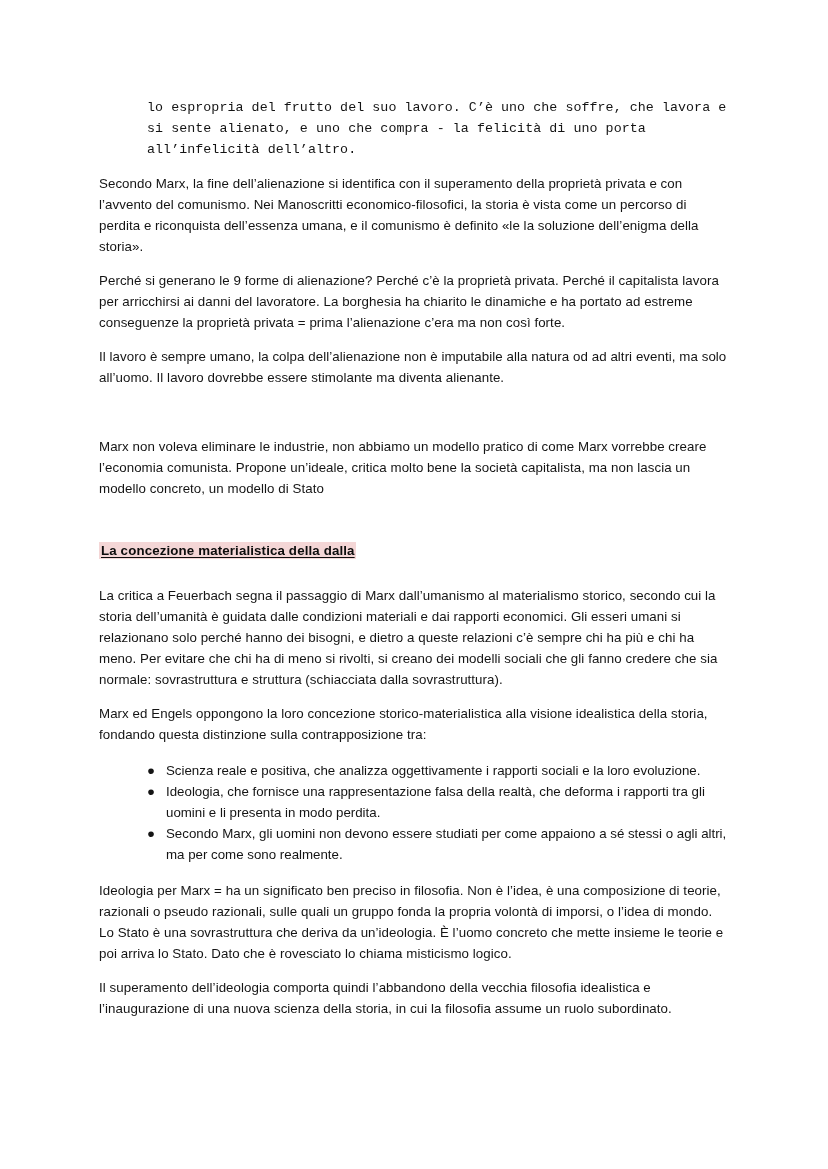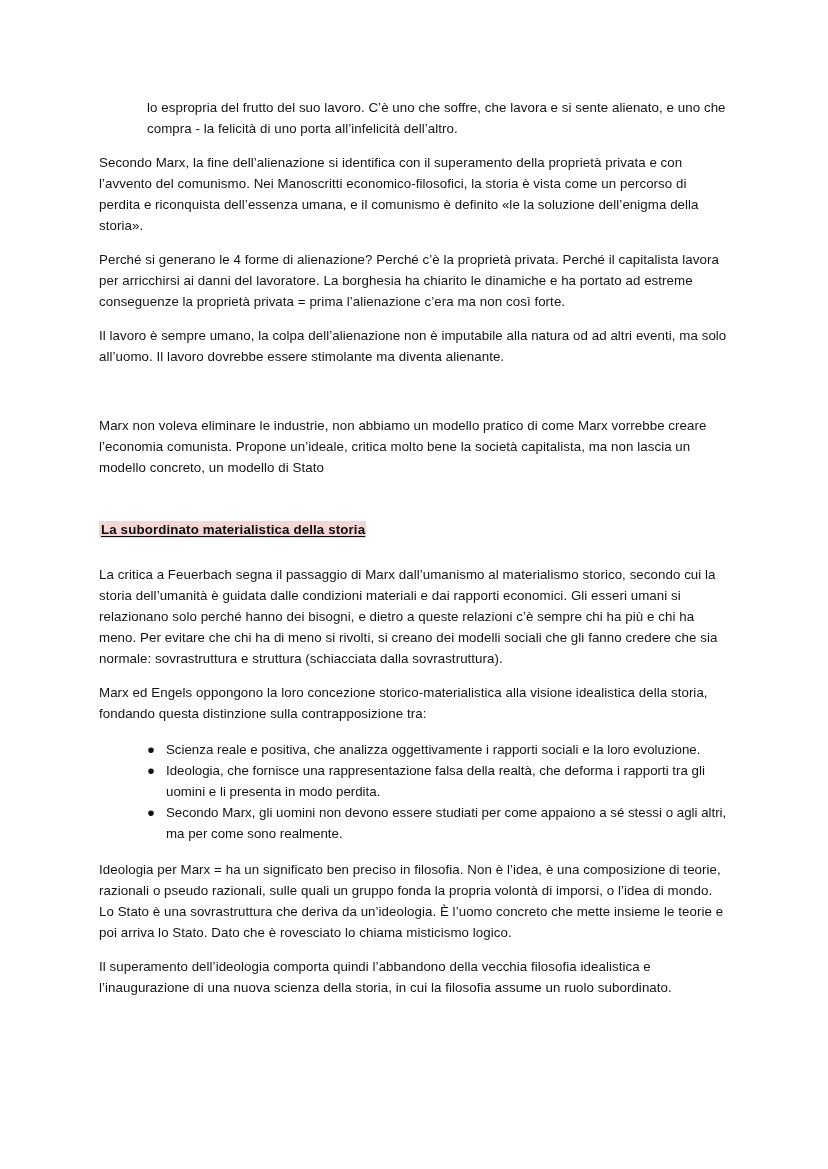--- a/index.html
+++ b/index.html
@@ -31,20 +31,21 @@
   p.para {
     margin: 0 0 13px 0;
     font-size: 13.3px;
     line-height: 21px;
     color: #141414;
     letter-spacing: 0.005em;
   }
   p.para.indented {
     margin-left: 48px;
     width: 582px;
+    font-family: Liberation Mono, monospace;
   }
   p.para.last-before-heading {
     margin-bottom: 0;
     margin-top: 48px;
   }
   .heading-wrap {
     margin-top: 41px;
     margin-bottom: 24px;
   }
   .heading {
@@ -84,28 +85,28 @@
 <body>
 
 <div class="page">
   <div class="content">
 
     <p class="para indented">lo espropria del frutto del suo lavoro. C’è uno che soffre, che lavora e si sente alienato, e uno che compra - la felicità di uno porta all’infelicità dell’altro.</p>
 
 
     <p class="para">Secondo Marx, la fine dell’alienazione si identifica con il superamento della proprietà privata e con l’avvento del comunismo. Nei Manoscritti economico-filosofici, la storia è vista come un percorso di perdita e riconquista dell’essenza umana, e il comunismo è definito «le la soluzione dell’enigma della storia».</p>
 
-    <p class="para">Perché si generano le 4 forme di alienazione? Perché c’è la proprietà privata. Perché il capitalista lavora per arricchirsi ai danni del lavoratore. La borghesia ha chiarito le dinamiche e ha portato ad estreme conseguenze la proprietà privata = prima l’alienazione c’era ma non così forte.</p>
+    <p class="para">Perché si generano le 9 forme di alienazione? Perché c’è la proprietà privata. Perché il capitalista lavora per arricchirsi ai danni del lavoratore. La borghesia ha chiarito le dinamiche e ha portato ad estreme conseguenze la proprietà privata = prima l’alienazione c’era ma non così forte.</p>
 
     <p class="para">Il lavoro è sempre umano, la colpa dell’alienazione non è imputabile alla natura od ad altri eventi, ma solo all’uomo. Il lavoro dovrebbe essere stimolante ma diventa alienante.</p>
 
     <p class="para last-before-heading">Marx non voleva eliminare le industrie, non abbiamo un modello pratico di come Marx vorrebbe creare l’economia comunista. Propone un’ideale, critica molto bene la società capitalista, ma non lascia un modello concreto, un modello di Stato</p>
 
     <div class="heading-wrap">
-      <span class="heading">La subordinato materialistica della storia</span>
+      <span class="heading">La concezione materialistica della dalla</span>
     </div>
 
     <p class="para">La critica a Feuerbach segna il passaggio di Marx dall’umanismo al materialismo storico, secondo cui la storia dell’umanità è guidata dalle condizioni materiali e dai rapporti economici. Gli esseri umani si relazionano solo perché hanno dei bisogni, e dietro a queste relazioni c’è sempre chi ha più e chi ha meno. Per evitare che chi ha di meno si rivolti, si creano dei modelli sociali che gli fanno credere che sia normale: sovrastruttura e struttura (schiacciata dalla sovrastruttura).</p>
 
     <p class="para">Marx ed Engels oppongono la loro concezione storico-materialistica alla visione idealistica della storia, fondando questa distinzione sulla contrapposizione tra:</p>
 
     <ul class="bullets">
       <li>
         <span class="dot">●</span>
         <span>Scienza reale e positiva, che analizza oggettivamente i rapporti sociali e la loro evoluzione.</span>

